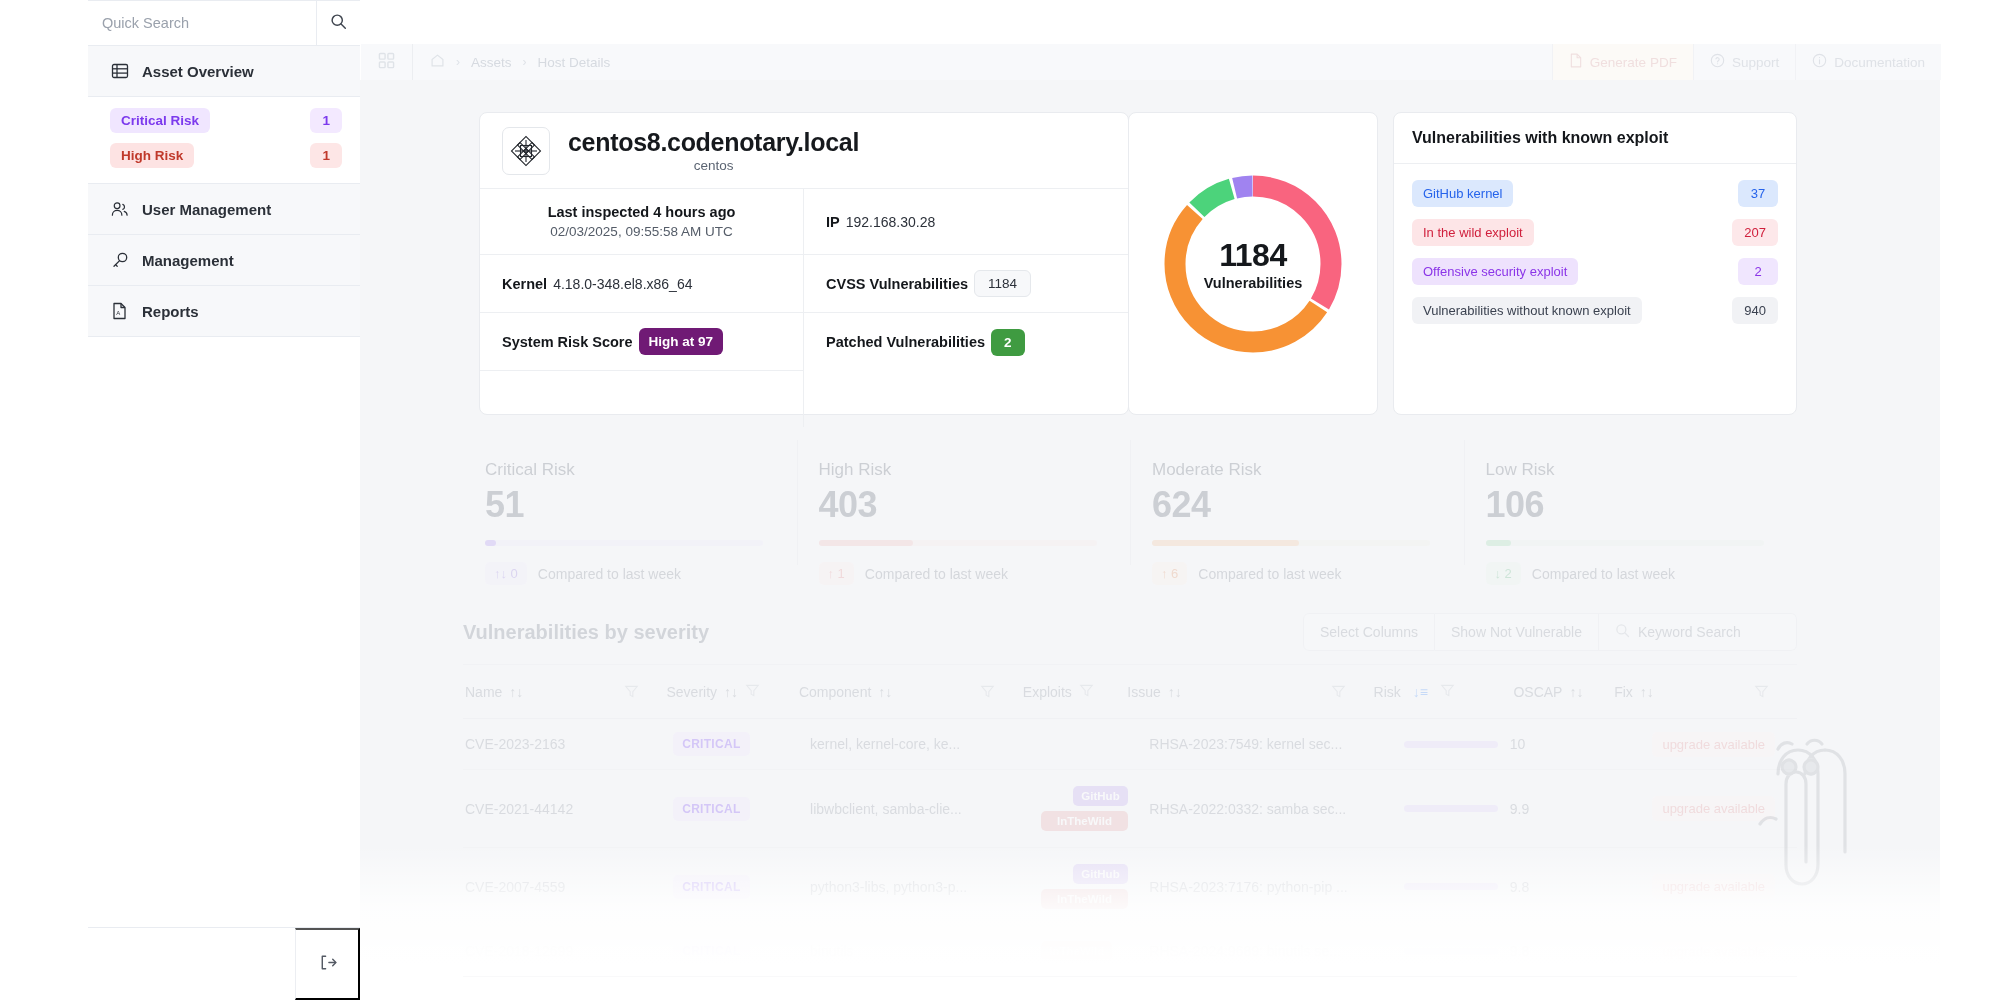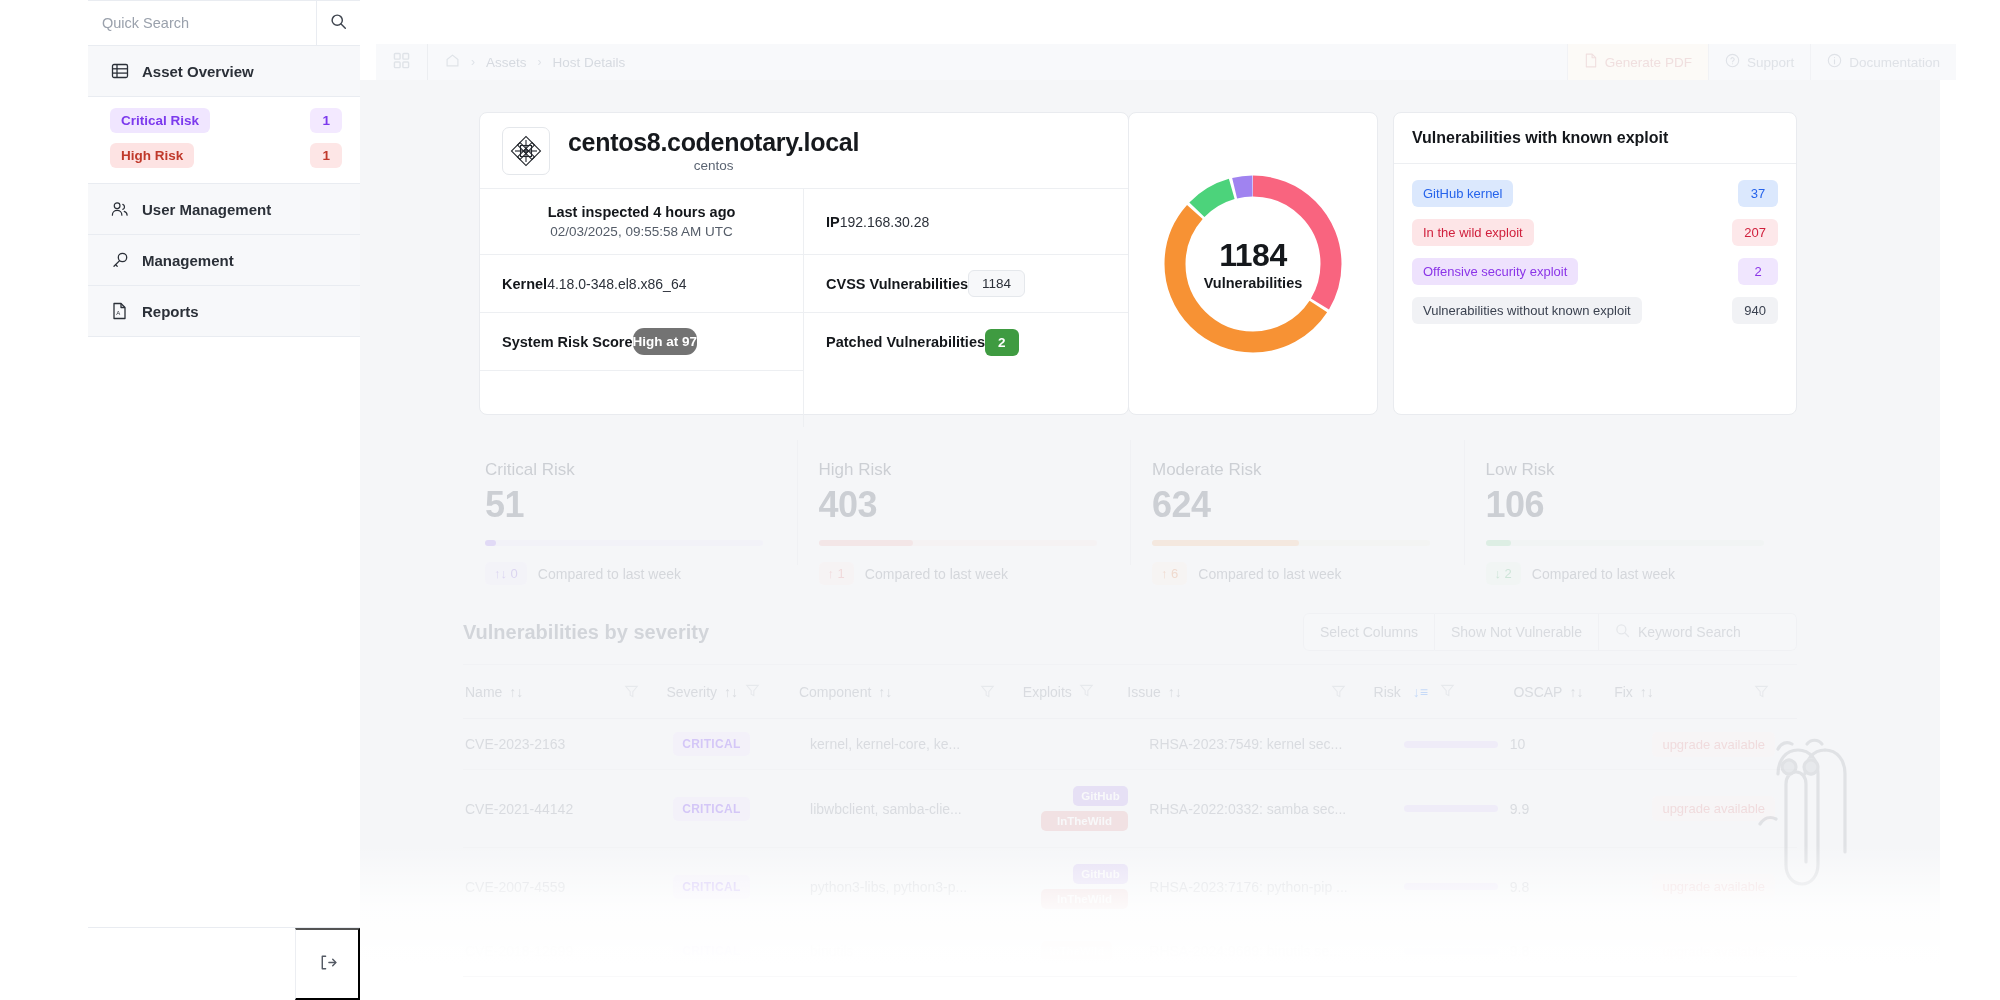--- a/index.html
+++ b/index.html
@@ -62,21 +62,21 @@
   }
   .logout-btn {
     position:absolute; left:295px; bottom:0; width:65px; height:72px;
     display:flex; align-items:center; justify-content:center;
     border-left:1px solid #eceef2; background:#ffffff; cursor:pointer;
   }
 
   
   .main { position:absolute; left:360px; top:0; width:1640px; height:1000px; background:#ffffff; overflow:hidden; }
   .topbar {
-    position:absolute; left:16px; top:44px; width:1580px; height:36px;
+    position:absolute; left:1px; top:44px; width:1580px; height:36px;
     background:#f8f9fb; display:flex; align-items:center;
   }
   .grid-btn { width:52px; height:36px; display:flex; align-items:center; justify-content:center; border-right:1px solid #eceef1; cursor:pointer; }
   .crumbs { display:flex; align-items:center; gap:11px; padding-left:17px; }
   .crumb { font-size:13.5px; color:#d6dae0; }
   .crumb-sep { font-size:12px; color:#dfe3e8; }
   .topbar-right { margin-left:auto; display:flex; align-items:center; height:100%; }
   .top-action {
     display:flex; align-items:center; gap:7px; height:36px; padding:0 16px;
     font-size:13.5px; color:#dfe2e7; cursor:pointer; border-left:1px solid #f1f2f5;
@@ -95,23 +95,23 @@
 
   .host-grid { display:grid; grid-template-columns:1fr 1fr; }
   .hc {
     padding:15px 22px; border-bottom:1px solid #edeff2; border-right:1px solid #edeff2;
     min-height:56px; display:flex; flex-direction:column; justify-content:center;
   }
   .hc:nth-child(2n) { border-right:0; }
   .hc.last { border-bottom:0; }
   .hc-title { font-size:14.5px; font-weight:700; color:#14171b; }
   .hc-sub { font-size:13.5px; color:#545c68; margin-top:4px; }
-  .hc-inline { display:flex; align-items:center; gap:0; }
+  .hc-inline { display:flex; align-items:center; gap:6px; }
   .pill-plain { font-size:13.5px; color:#2c313a; background:#f7f8fa; border:1px solid #e5e8ec; border-radius:6px; padding:5px 13px; }
-  .pill-red { font-size:13.5px; font-weight:700; color:#ffffff; background:#737373; border-radius:11px; padding:6px 0; }
+  .pill-red { font-size:13.5px; font-weight:700; color:#ffffff; background:#701a75; border-radius:6px; padding:6px 10px; }
   .pill-green { font-size:13.5px; font-weight:700; color:#ffffff; background:#3f9b41; border-radius:6px; padding:6px 13px; }
   .hc-val { font-size:14px; color:#2c313a; }
 
   .donut-card { position:absolute; left:768px; top:32px; width:250px; height:303px; display:flex; align-items:center; justify-content:center; }
   .donut-wrap { position:relative; width:190px; height:190px; }
   .donut-center { position:absolute; inset:0; display:flex; flex-direction:column; align-items:center; justify-content:center; }
   .donut-num { font-size:32px; font-weight:700; color:#15181c; letter-spacing:-0.5px; }
   .donut-lbl { font-size:14.5px; font-weight:700; color:#15181c; margin-top:1px; }
 
   .exploit-card { position:absolute; left:1033px; top:32px; width:404px; height:303px; }

